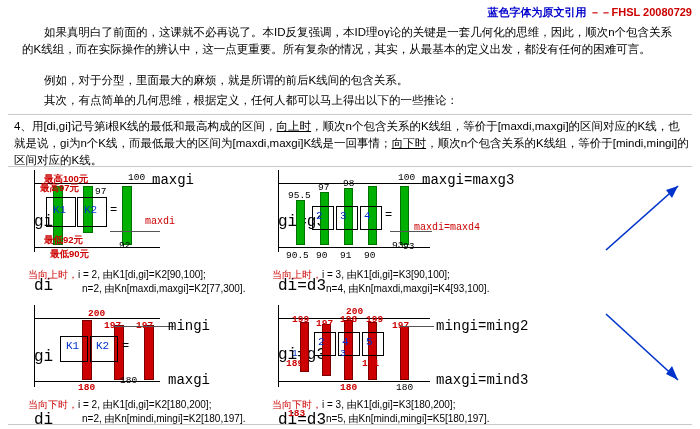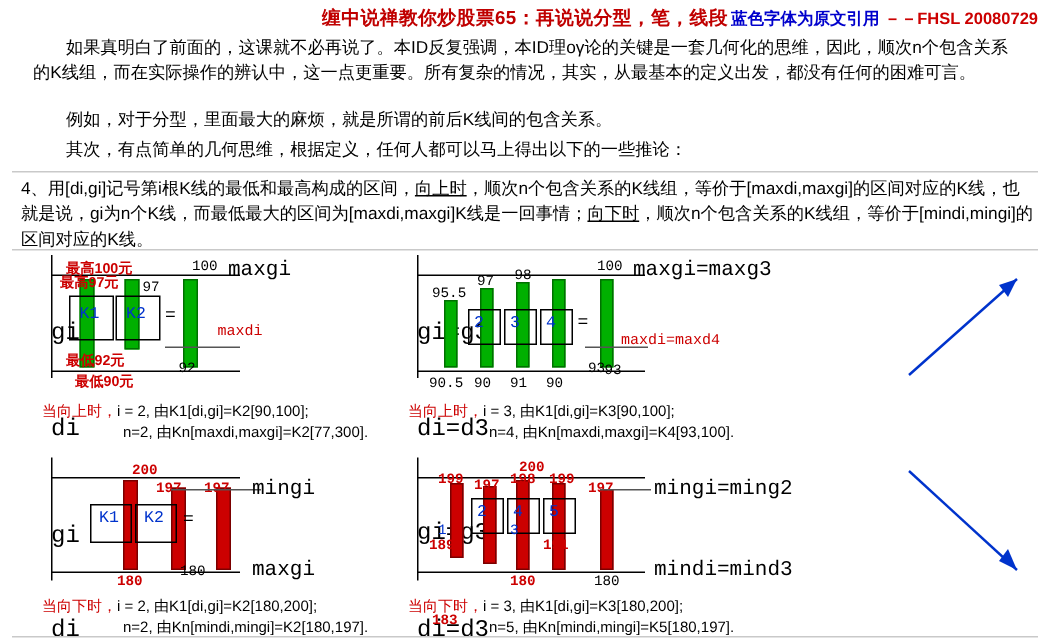--- a/index.html
+++ b/index.html
@@ -66,23 +66,20 @@
   .eq{position:absolute;font-family:"Liberation Mono", monospace;font-size:12px;color:#000;}
   .caption{position:absolute;font-size:10px;line-height:14px;color:#000;white-space:nowrap;}
   .caption .lead{color:#cc0000;}
   .arrow-svg{position:absolute;}
 </style>
 </head>
 <body>
 
 <div class="page">
 
-  <div class="title-row">
-    <span class="title">缠中说禅教你炒股票65：再说说分型，笔，线段</span>
-  </div>
   <div class="title-note">
     <span>蓝色字体为原文引用</span>
     <span class="red">－－FHSL 20080729</span>
   </div>
 
   <div class="para p1">如果真明白了前面的，这课就不必再说了。本ID反复强调，本ID理ογ论的关键是一套几何化的思维，因此，顺次n个包含关系的K线组，而在实际操作的辨认中，这一点更重要。所有复杂的情况，其实，从最基本的定义出发，都没有任何的困难可言。</div>
   <div class="para p2">例如，对于分型，里面最大的麻烦，就是所谓的前后K线间的包含关系。</div>
   <div class="para p3">其次，有点简单的几何思维，根据定义，任何人都可以马上得出以下的一些推论：</div>
 
   <div class="rule"></div>
@@ -228,21 +225,21 @@
     <div class="bar-red" style="left:400px;top:326px;width:7px;height:52px;"></div>
 
     <div class="num-red" style="left:292px;top:314px;">199</div>
     <div class="num-red" style="left:316px;top:318px;">197</div>
     <div class="num-red" style="left:340px;top:314px;">198</div>
     <div class="num-red" style="left:366px;top:314px;">199</div>
     <div class="num-red" style="left:392px;top:320px;">197</div>
 
     <div class="hline-thin" style="left:400px;top:326px;width:34px;"></div>
     <div class="lbl-mono-b" style="left:436px;top:318px;">mingi=ming2</div>
-    <div class="lbl-mono-b" style="left:436px;top:372px;">mindi=mind3</div>
+    <div class="lbl-mono-b" style="left:436px;top:372px;">maxgi=mind3</div>
 
     <div class="box" style="left:314px;top:332px;width:20px;height:22px;"></div>
     <div class="box" style="left:338px;top:332px;width:20px;height:22px;"></div>
     <div class="box" style="left:362px;top:332px;width:20px;height:22px;"></div>
     <div class="lbl-k" style="left:318px;top:336px;">2</div>
     <div class="lbl-k" style="left:342px;top:336px;">4</div>
     <div class="lbl-k" style="left:366px;top:336px;">5</div>
 
     <div class="num-blue" style="left:292px;top:348px;">1</div>
     <div class="num-red" style="left:286px;top:358px;">189</div>

